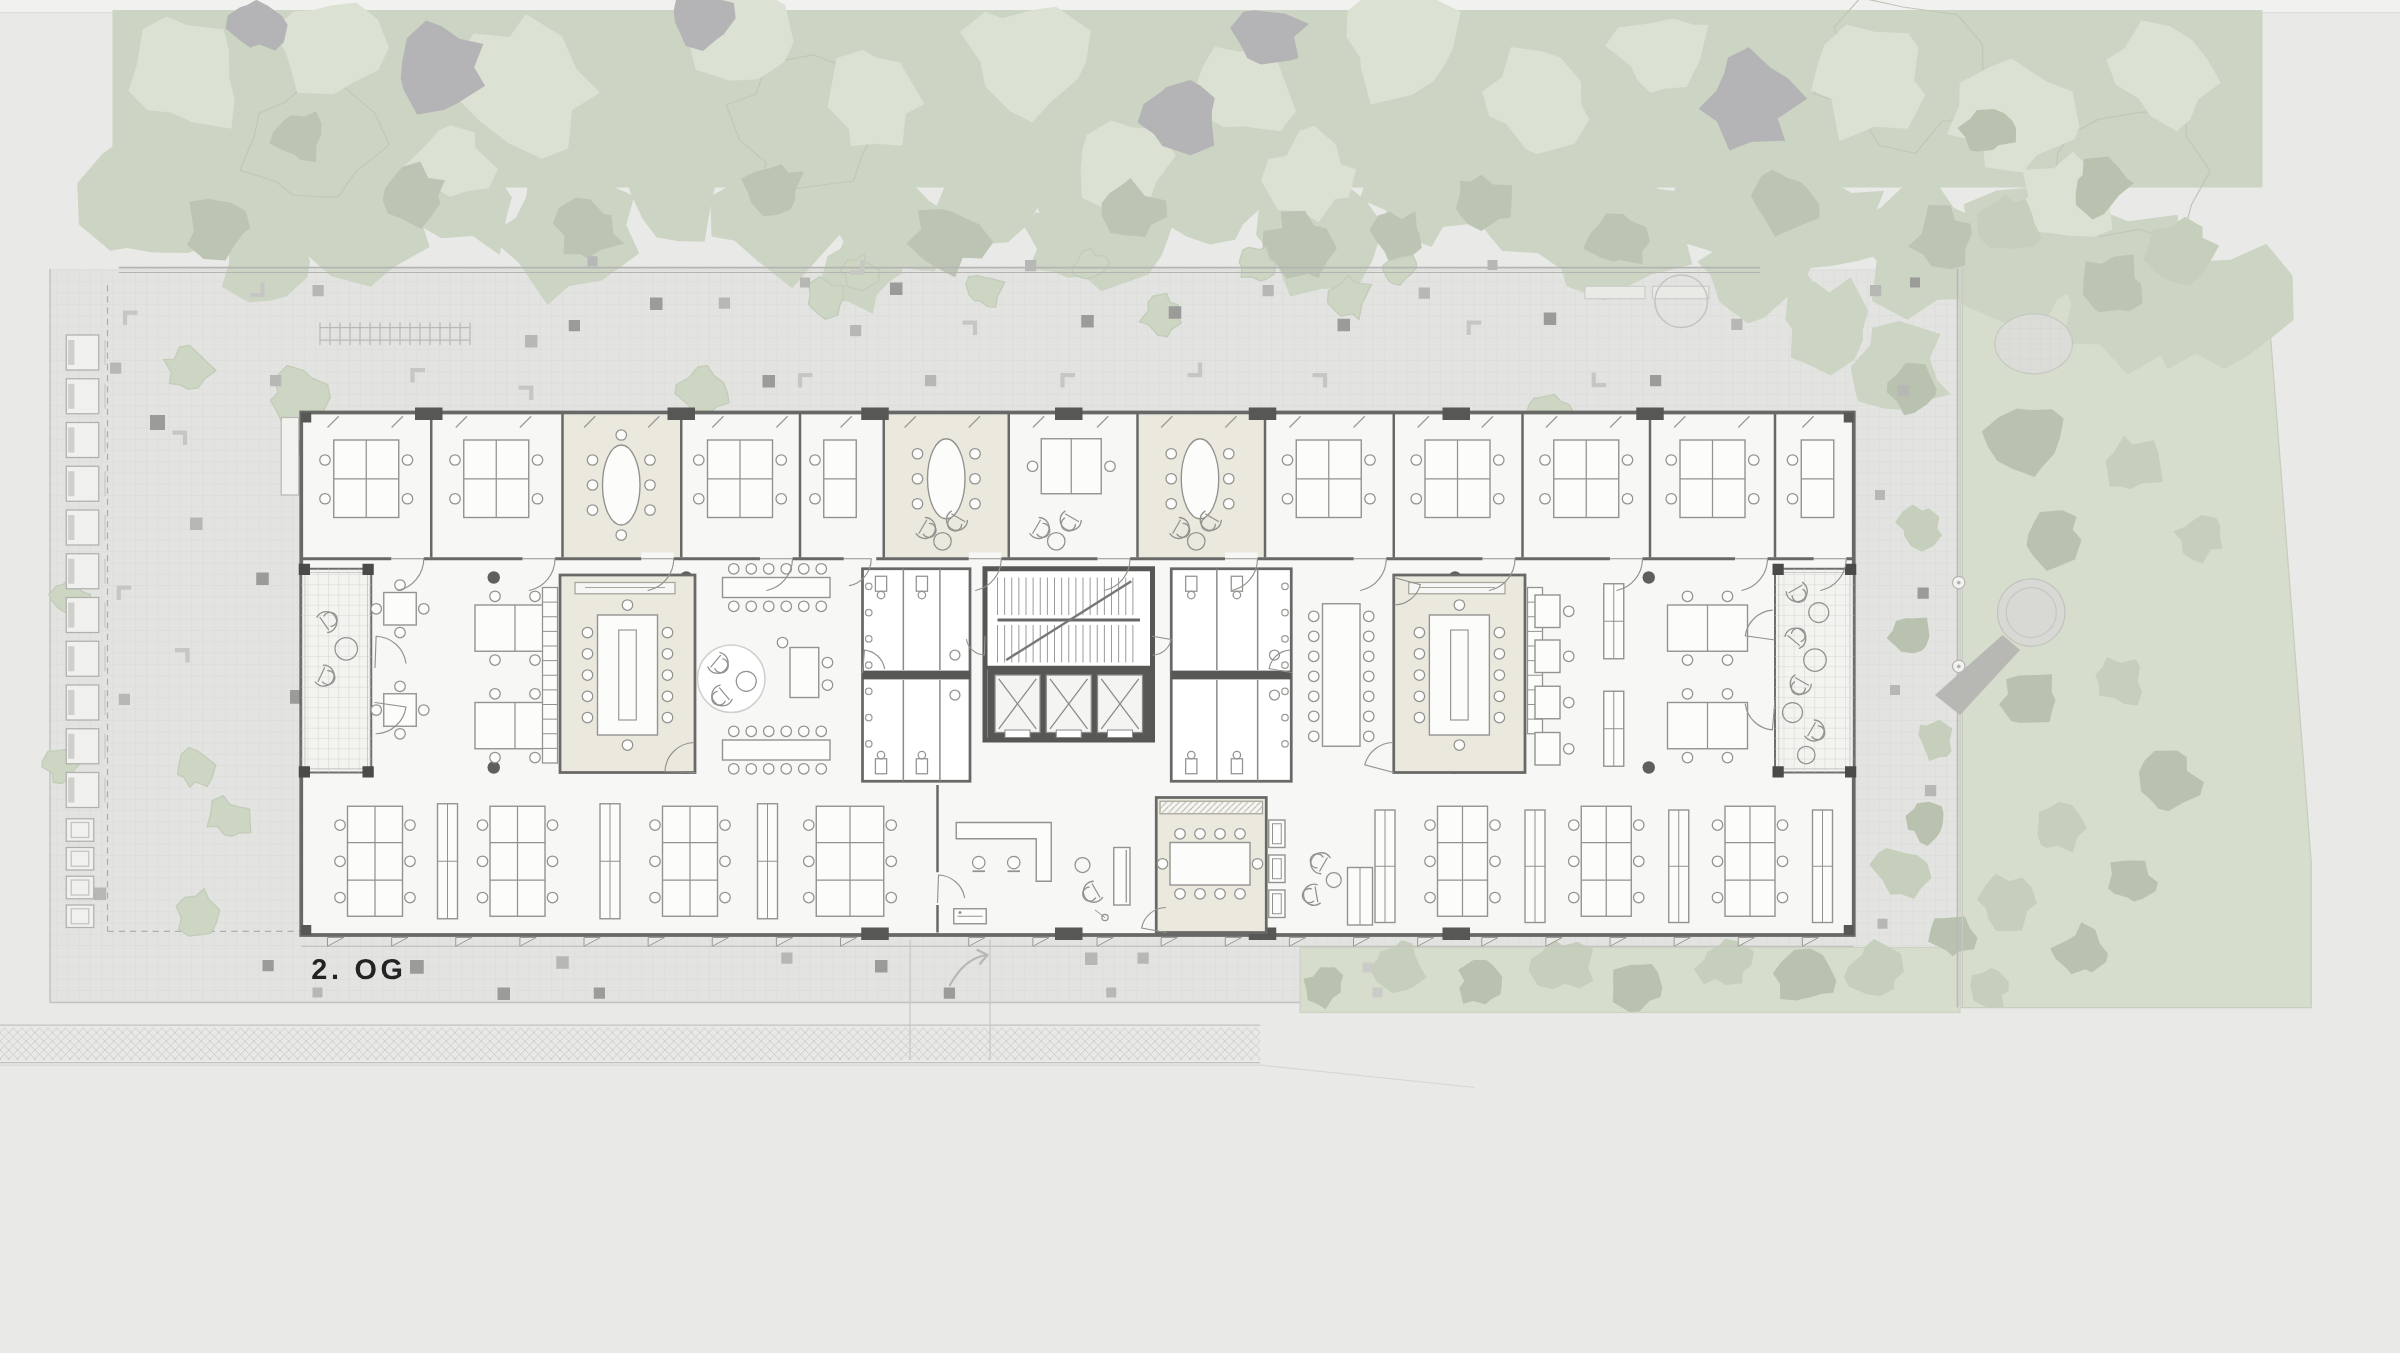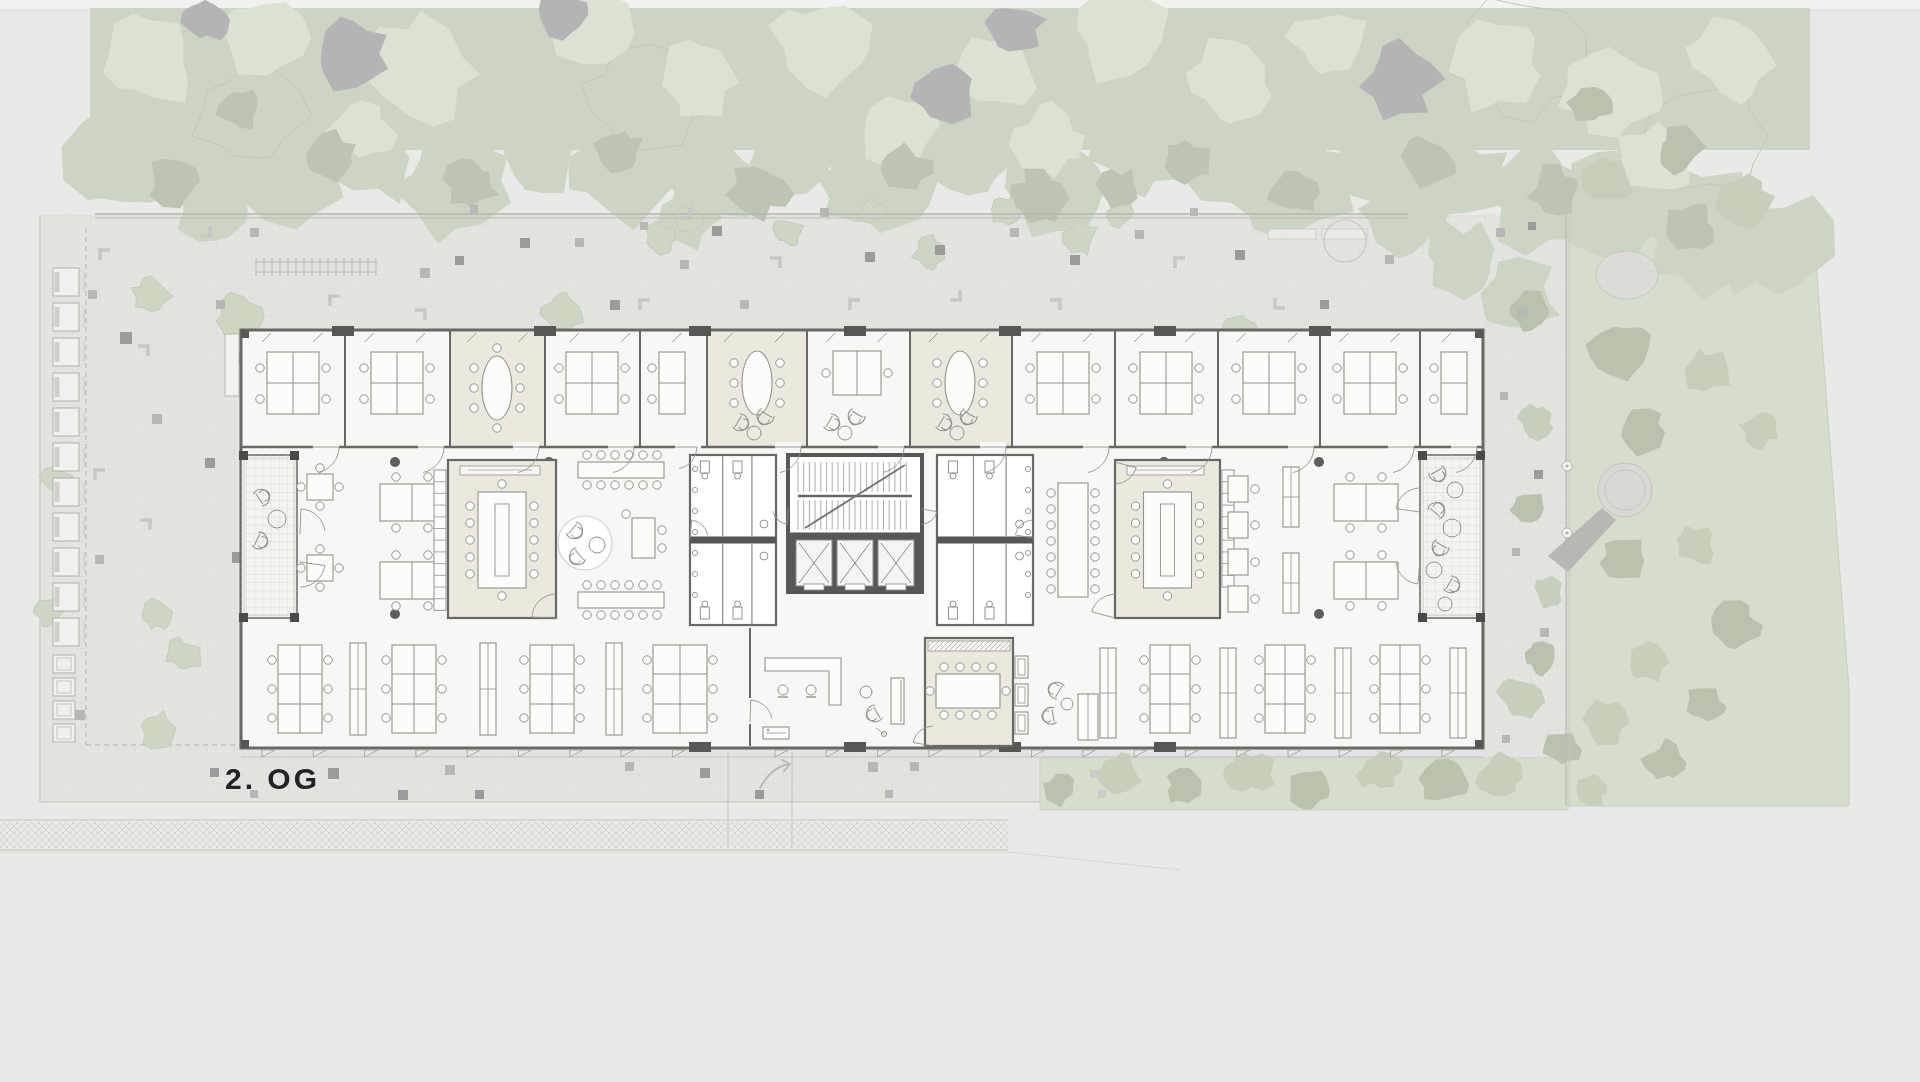--- a/index.html
+++ b/index.html
@@ -1,19 +1,19 @@
 <!DOCTYPE html>
 <html><head>
 <meta charset="utf-8">
 <style>
   html,body{margin:0;padding:0;background:#e9eae7;}
   .stage{position:relative;width:1920px;height:1082px;overflow:hidden;
          font-family:"Liberation Sans",sans-serif;background:#e9eae7;}
   .stage svg{position:absolute;left:0;top:0;}
-  .floor-label{position:absolute;left:225px;top:762px;font-size:30px;font-weight:bold;
+  .floor-label{position:absolute;left:249px;top:762px;font-size:23px;font-weight:bold;
                letter-spacing:3px;color:#232323;}
 </style>
 </head>
 <body>
 
 <div class="stage">
   <svg id="plan-svg" width="1920" height="1082">
       <defs>
 <pattern id="pgrid" width="9" height="9" patternUnits="userSpaceOnUse">
           <path d="M9 0H0V9" fill="none" stroke="#d7d8d4" stroke-width="0.7"></path>

